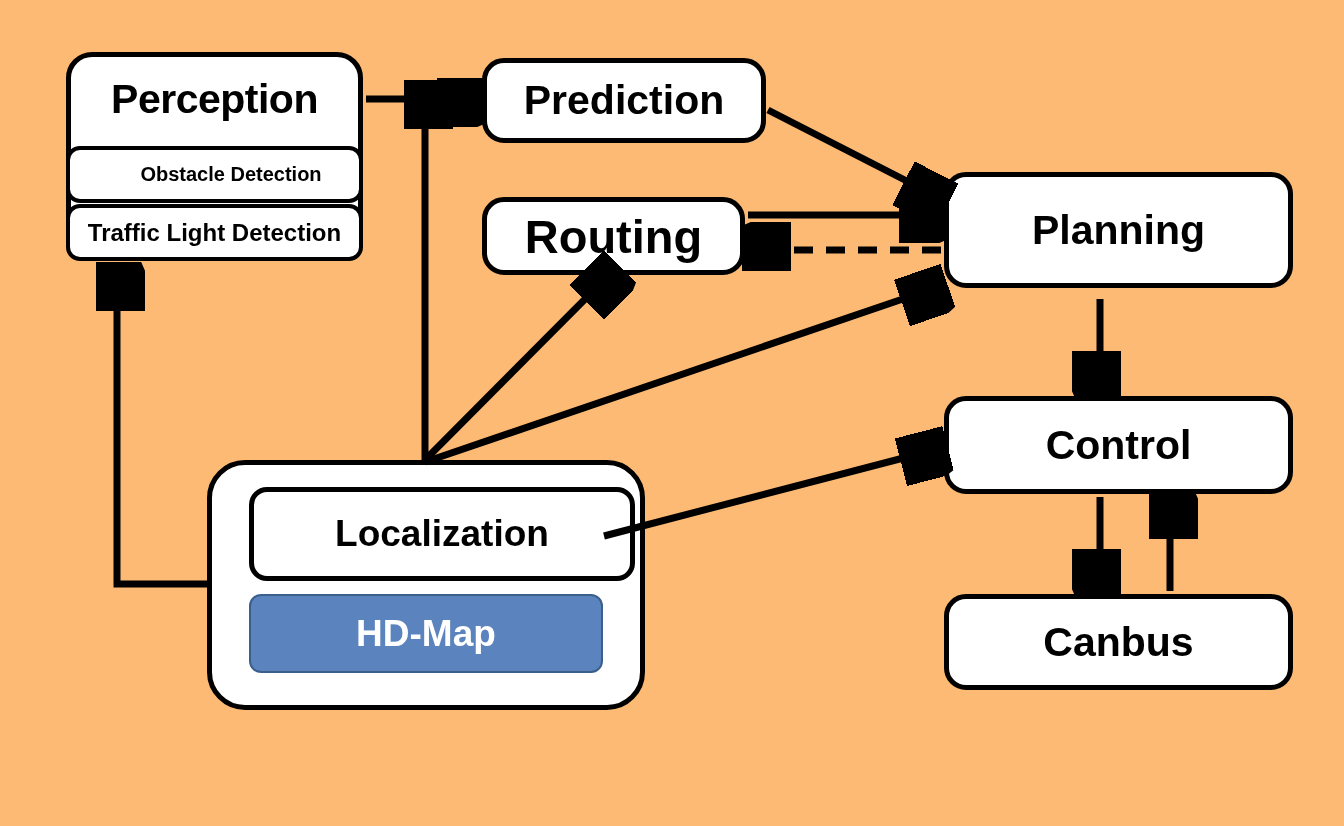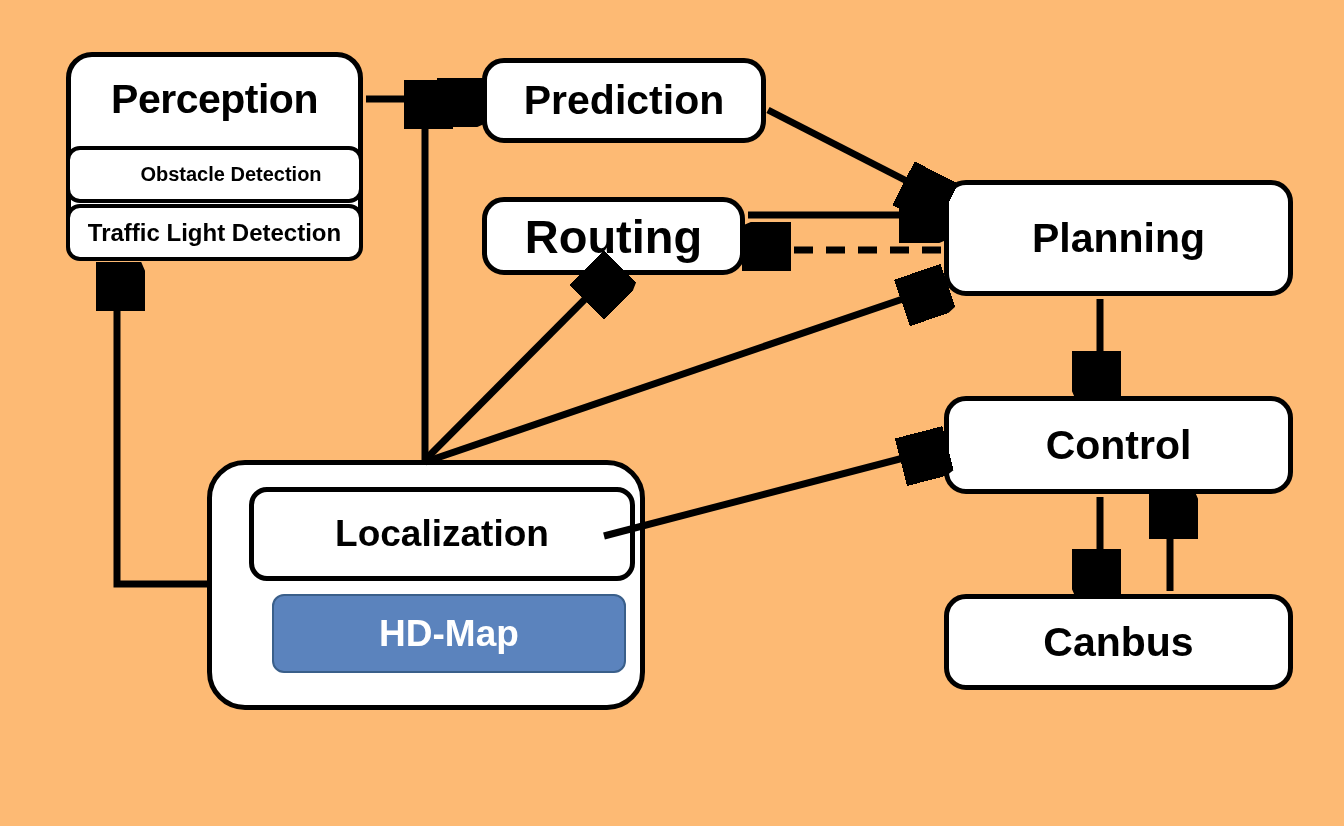--- a/index.html
+++ b/index.html
@@ -75,21 +75,21 @@
   #prediction-box {
     left: 482px; top: 58px; width: 284px; height: 85px;
     font-size: 41px;
   }
   #routing-box {
     left: 482px; top: 185px; width: 263px; height: 78px;
     font-size: 47px;
     margin-top: 12px;
   }
   #planning-box {
-    left: 944px; top: 180px; width: 349px; height: 116px;
+    left: 944px; top: 172px; width: 349px; height: 116px;
     font-size: 41px;
   }
   #control-box {
     left: 944px; top: 396px; width: 349px; height: 98px;
     font-size: 41px;
   }
   #canbus-box {
     left: 944px; top: 594px; width: 349px; height: 96px;
     font-size: 41px;
   }
@@ -101,21 +101,20 @@
     left: 249px; top: 487px; width: 386px; height: 94px;
     font-size: 37px;
     border-radius: 18px;
   }
   #hdmap-box {
     left: 249px; top: 594px; width: 354px; height: 79px;
     font-size: 37px;
     border-radius: 12px;
     border-width: 2px;
     border-color: #3a5f8a;
-    margin-left: 23px;
   }
   
   #arrow-layer {
     position: absolute;
     left: 0; top: 0;
     width: 1344px;
     height: 826px;
     z-index: 5;
     pointer-events: none;
   }

